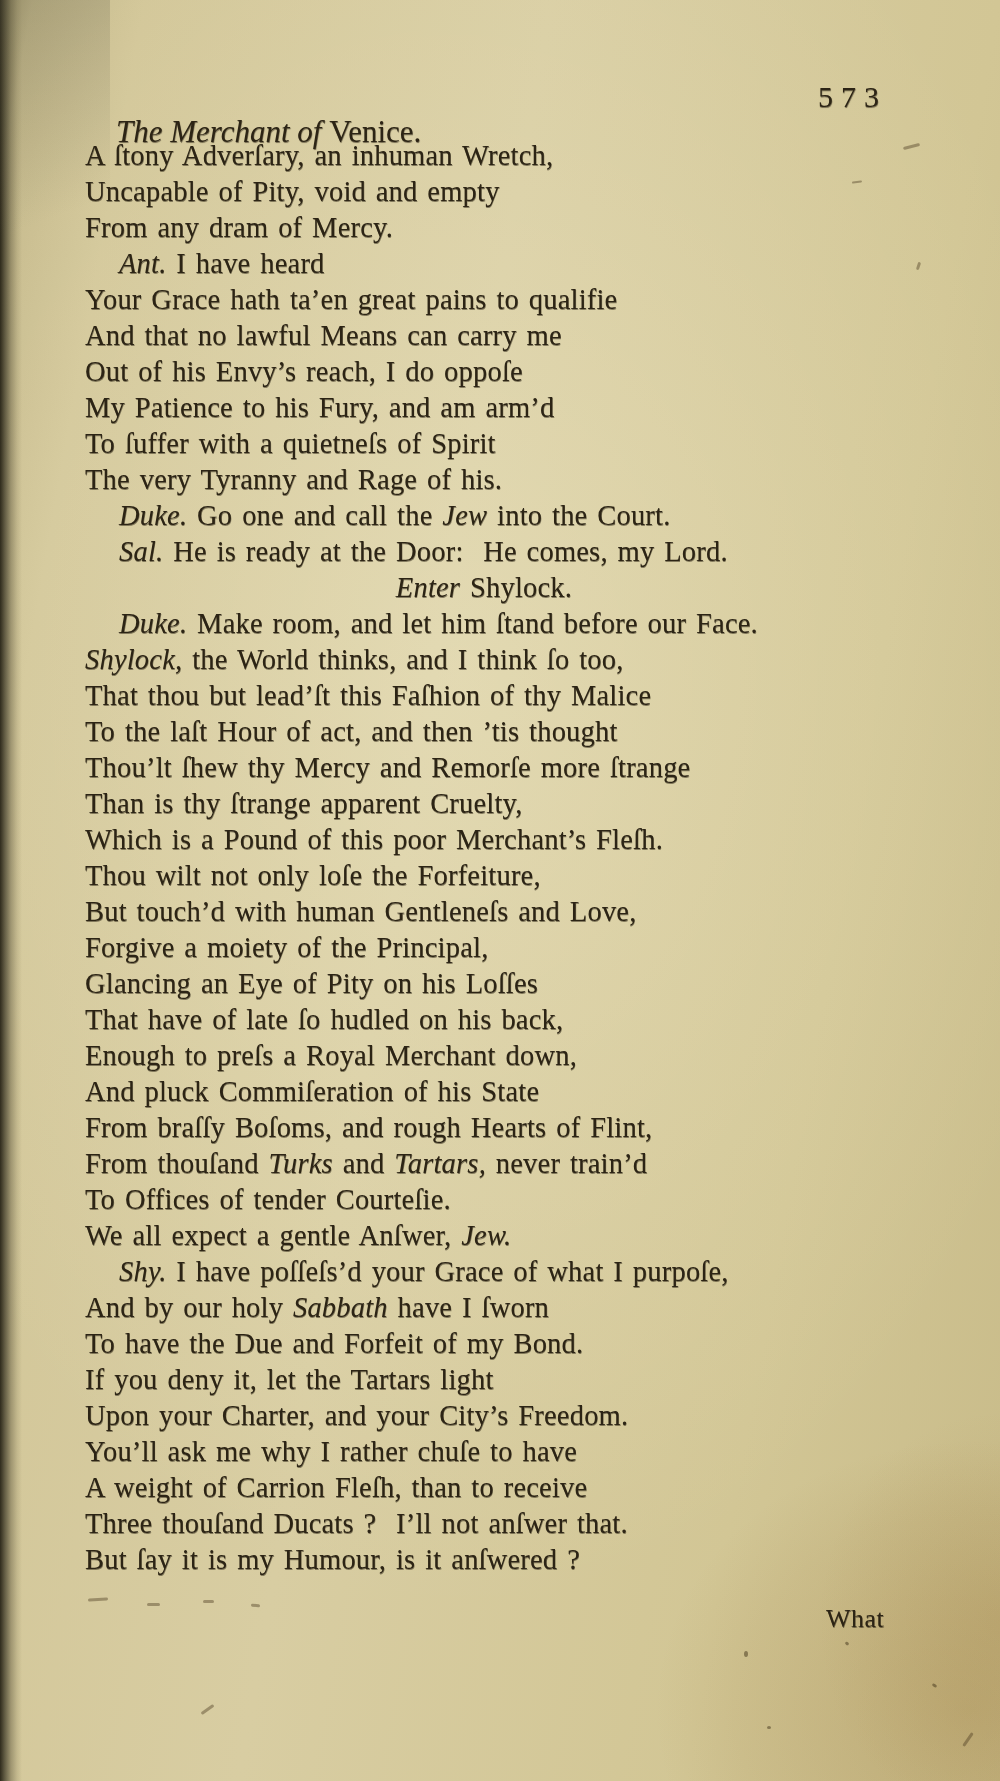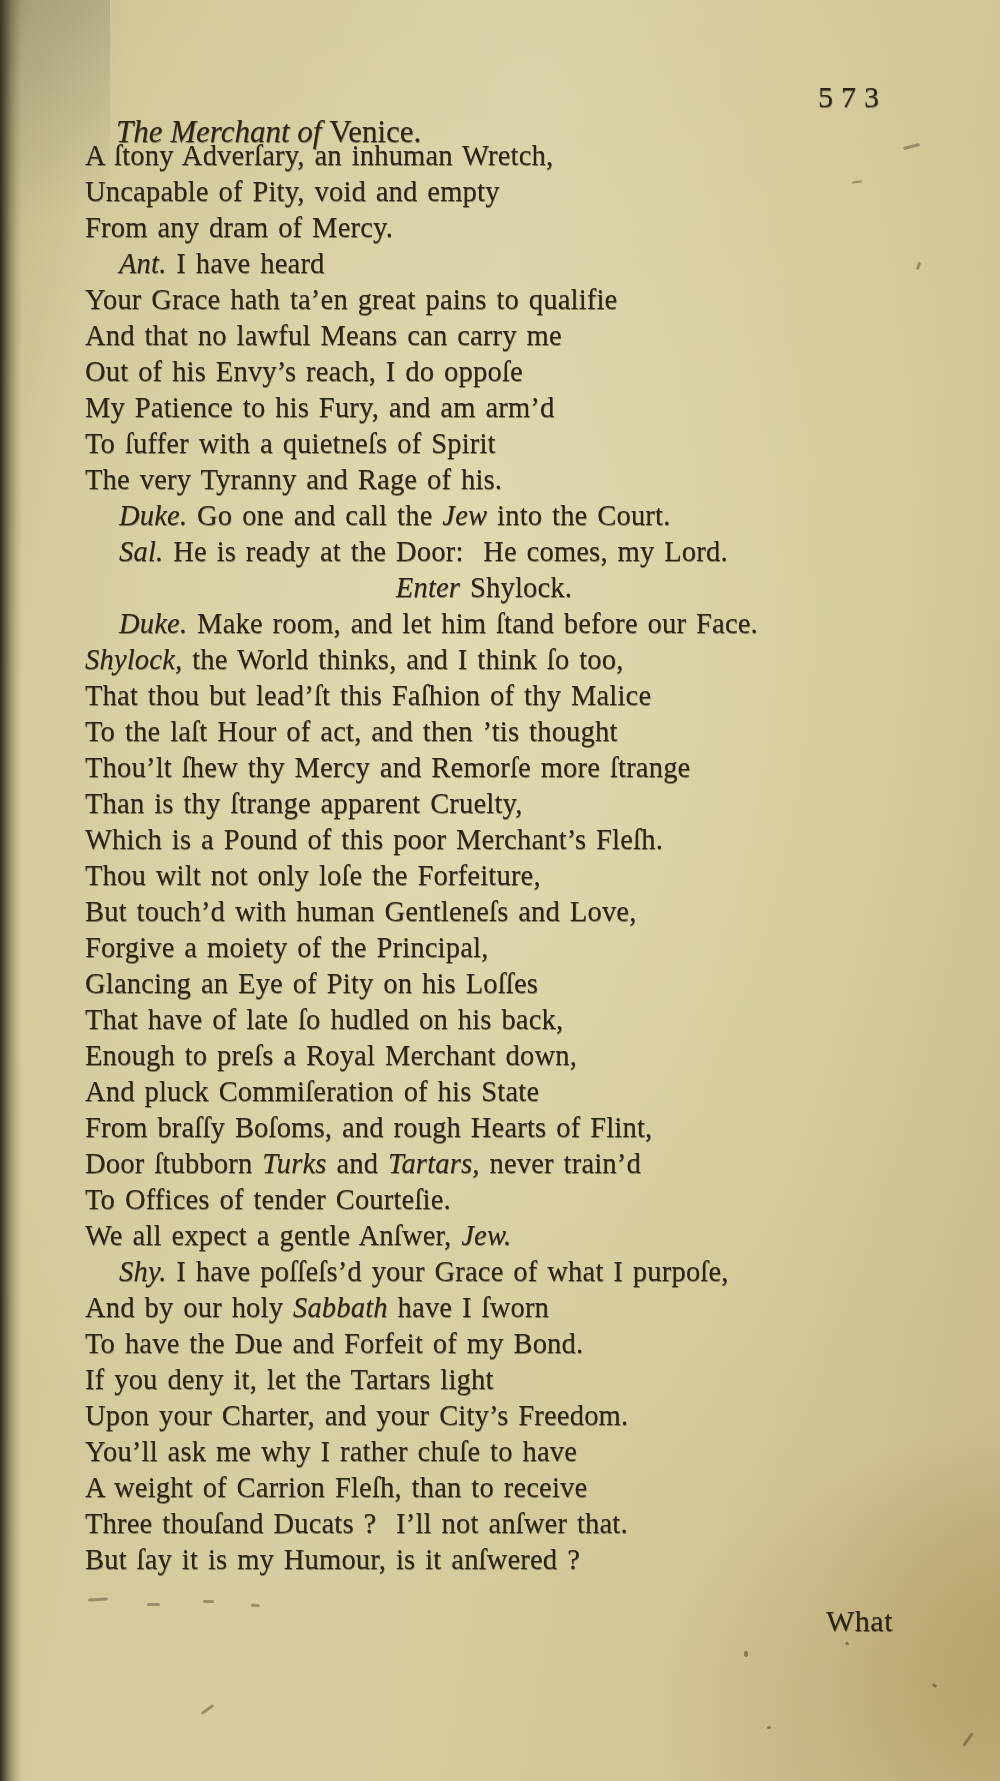--- a/index.html
+++ b/index.html
@@ -40,21 +40,21 @@
     font-size:28.5px;line-height:36px;
     letter-spacing:0.2px;word-spacing:2.5px;
     text-shadow:0.4px 0.5px 0.6px rgba(42,33,18,0.5);
   }
   .line{height:36px;white-space:pre-wrap;}
   .line.indent{padding-left:34px;}
   .line.center{text-align:center;}
   .it{font-style:italic;}
   .catchword{
     position:absolute;top:1604px;left:826px;
-    font-size:30px;letter-spacing:0.5px;
+    font-size:26px;letter-spacing:0.5px;
     text-shadow:0.4px 0.5px 0.6px rgba(42,33,18,0.55);
   }
   .mark{position:absolute;background:rgba(73,58,30,0.42);border-radius:2px;}
   .dot{position:absolute;background:rgba(66,52,26,0.5);border-radius:50%;}
 </style>
 </head>
 <body>
 
 <div class="page">
 
@@ -89,21 +89,21 @@
       <div class="line"><span>Than is thy ſtrange apparent Cruelty,</span></div>
       <div class="line"><span>Which is a Pound of this poor Merchant’s Fleſh.</span></div>
       <div class="line"><span>Thou wilt not only loſe the Forfeiture,</span></div>
       <div class="line"><span>But touch’d with human Gentleneſs and Love,</span></div>
       <div class="line"><span>Forgive a moiety of the Principal,</span></div>
       <div class="line"><span>Glancing an Eye of Pity on his Loſſes</span></div>
       <div class="line"><span>That have of late ſo hudled on his back,</span></div>
       <div class="line"><span>Enough to preſs a Royal Merchant down,</span></div>
       <div class="line"><span>And pluck Commiſeration of his State</span></div>
       <div class="line"><span>From braſſy Boſoms, and rough Hearts of Flint,</span></div>
-      <div class="line"><span>Door ſtubborn </span><span class="it">Turks</span><span> and </span><span class="it">Tartars,</span><span> never train’d</span></div>
+      <div class="line"><span>From thouſand </span><span class="it">Turks</span><span> and </span><span class="it">Tartars,</span><span> never train’d</span></div>
       <div class="line"><span>To Offices of tender Courteſie.</span></div>
       <div class="line"><span>We all expect a gentle Anſwer, </span><span class="it">Jew.</span></div>
       <div class="line indent"><span class="it">Shy.</span><span> I have poſſeſs’d your Grace of what I purpoſe,</span></div>
       <div class="line"><span>And by our holy </span><span class="it">Sabbath</span><span> have I ſworn</span></div>
       <div class="line"><span>To have the Due and Forfeit of my Bond.</span></div>
       <div class="line"><span>If you deny it, let the Tartars light</span></div>
       <div class="line"><span>Upon your Charter, and your City’s Freedom.</span></div>
       <div class="line"><span>You’ll ask me why I rather chuſe to have</span></div>
       <div class="line"><span>A weight of Carrion Fleſh, than to receive</span></div>
       <div class="line"><span>Three thouſand Ducats ?  I’ll not anſwer that.</span></div>

